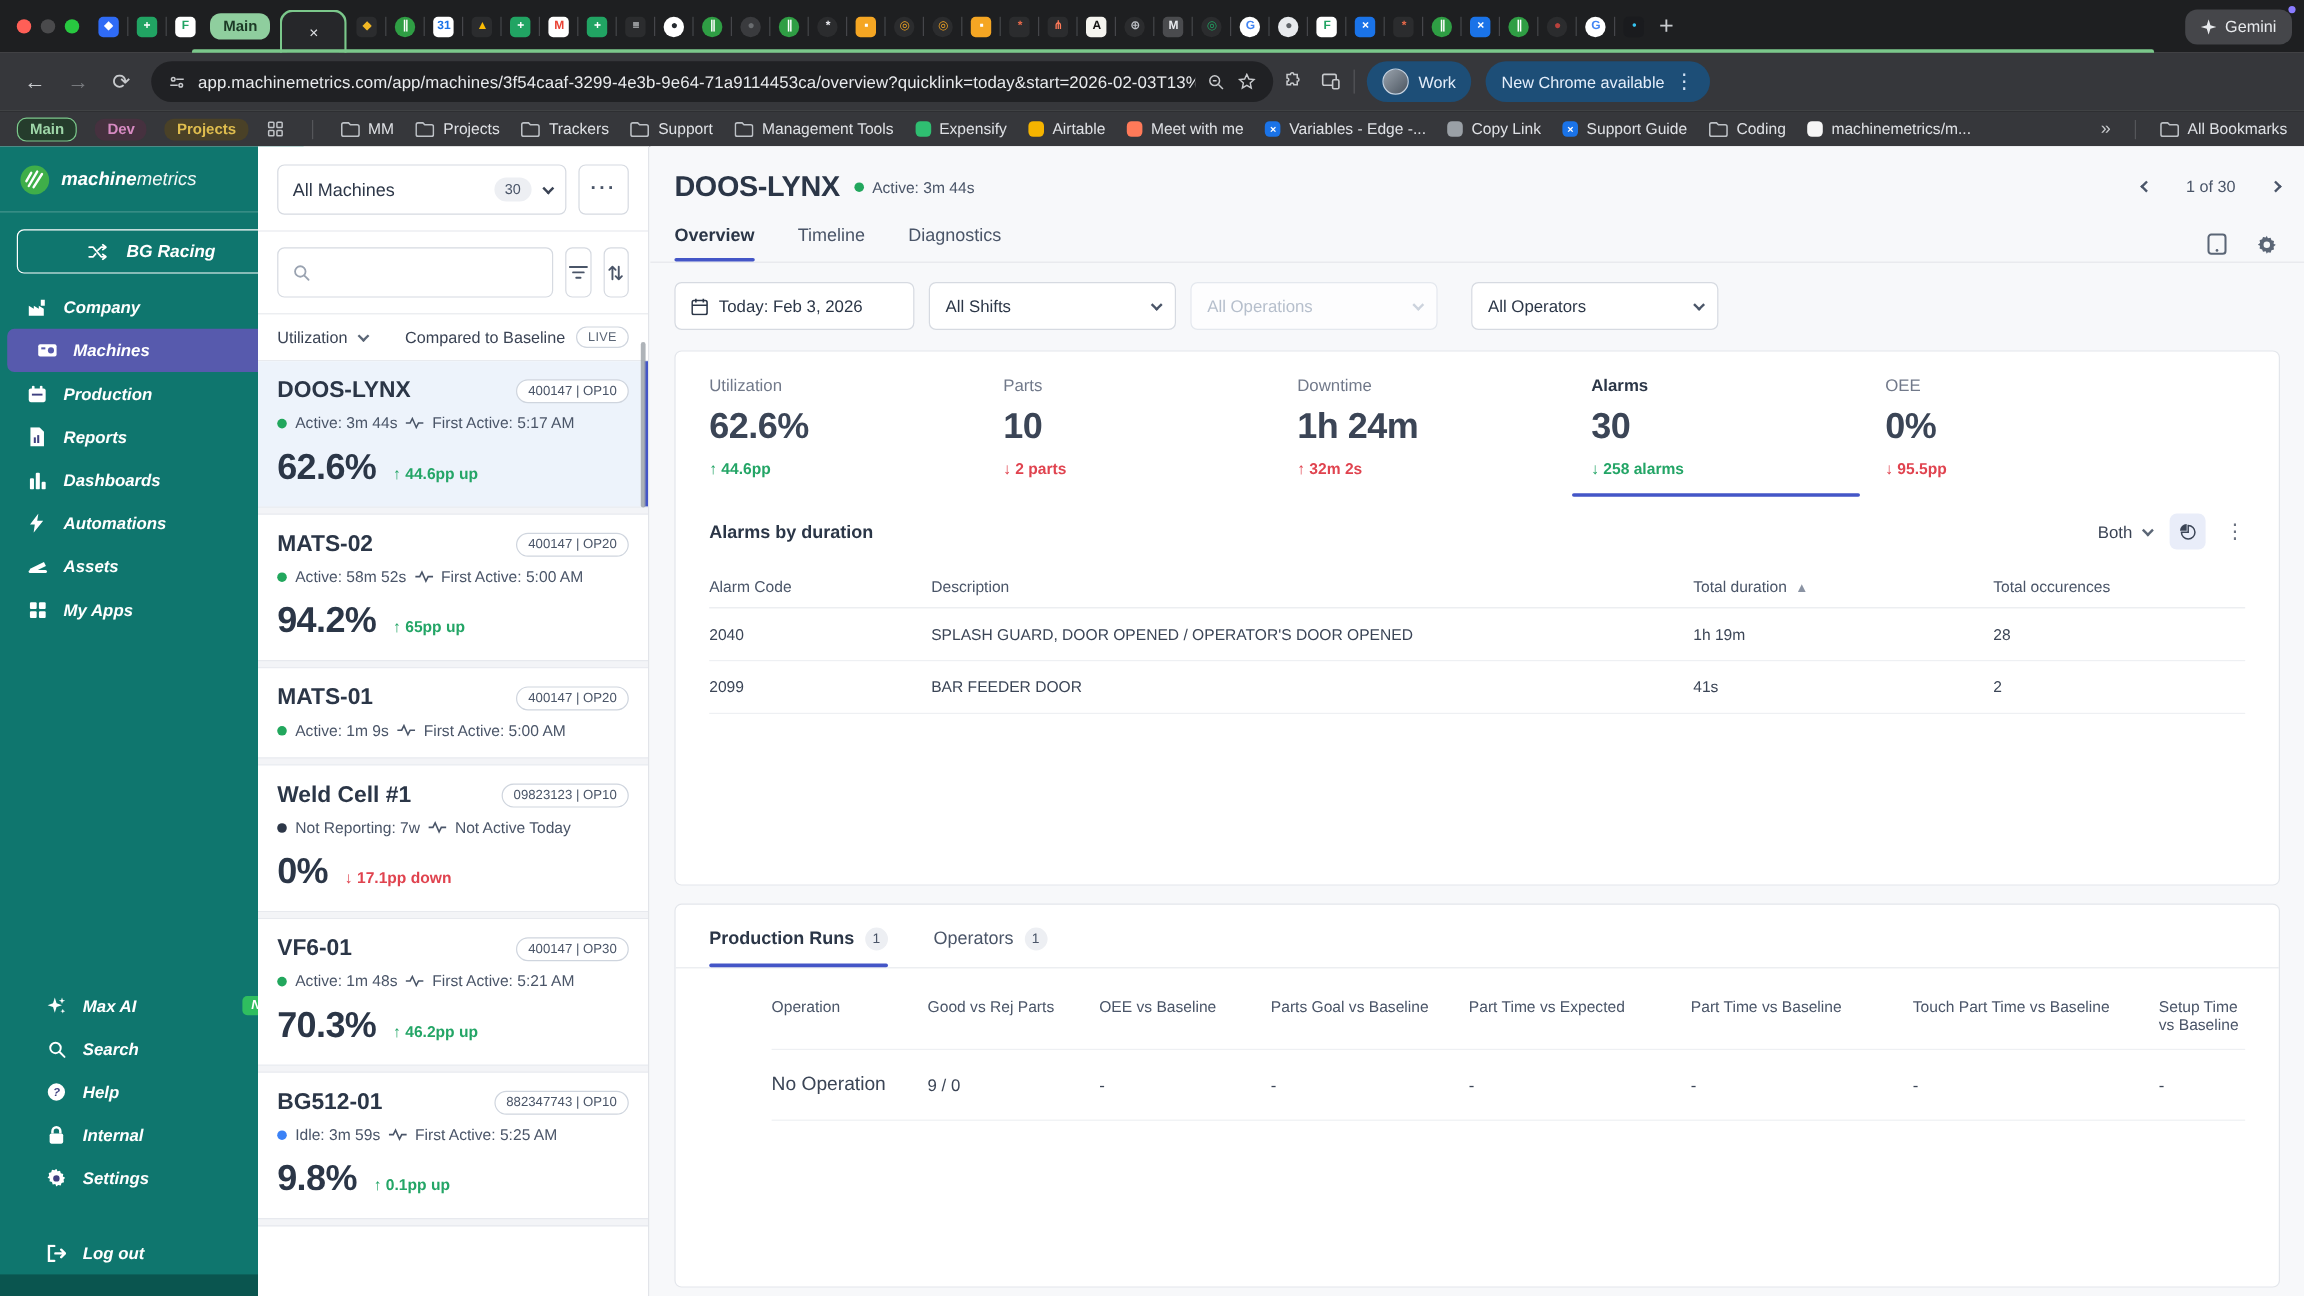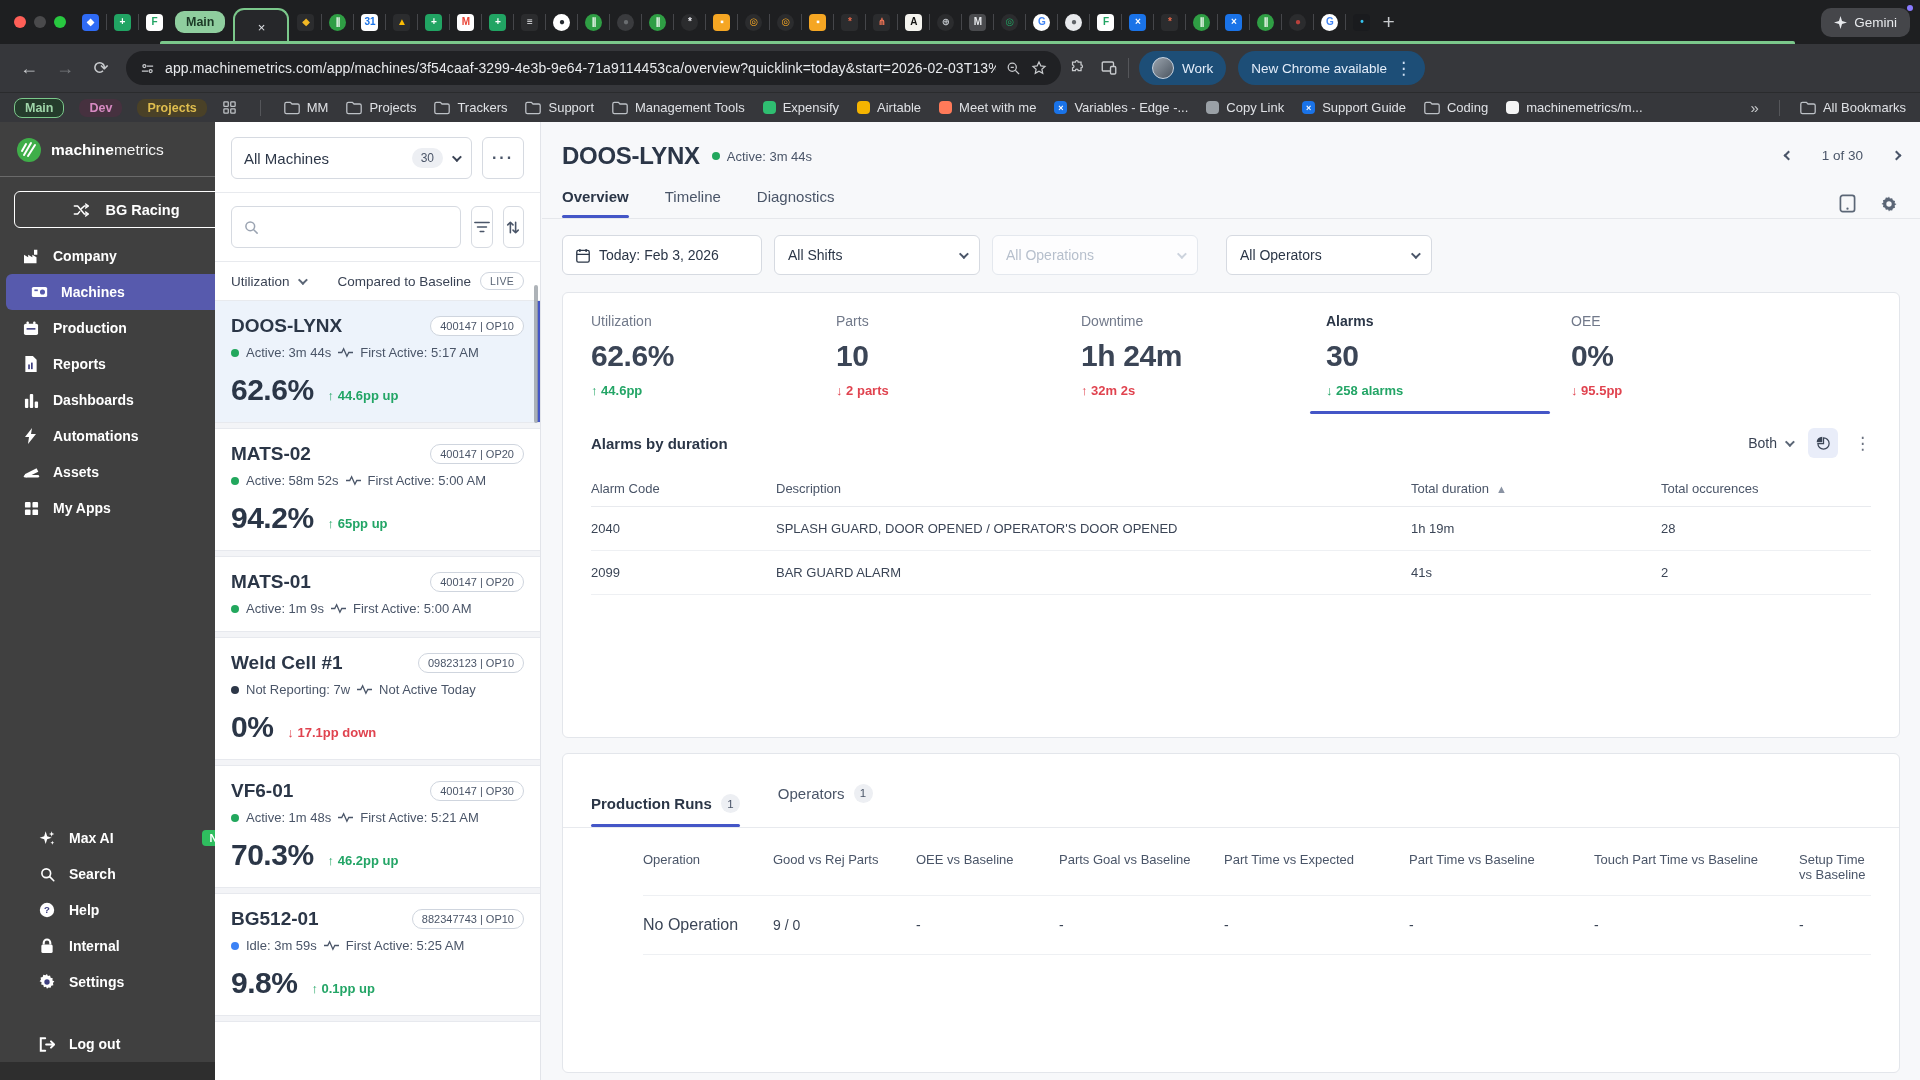--- a/index.html
+++ b/index.html
@@ -46,21 +46,21 @@
   .bm-pill.yellow { background:#4a4127; color:#dfbd4e; }
   .bm { display:flex; align-items:center; gap:7px; white-space:nowrap; }
   .bm-dot { width:13px; height:13px; border-radius:4px; display:flex; align-items:center; justify-content:center; font-size:9px; font-weight:bold; }
   .bm-right { margin-left:auto; display:flex; align-items:center; gap:12px; }
   .bm-chevrons { font-size:15px; color:#c8cacd; }
 
   
   .app { position:absolute; top:122px; left:0; right:0; bottom:0; }
 
   
-  .sidebar { position:absolute; left:0; top:0; width:253px; height:958px; background:#404040; color:#fff; }
+  .sidebar { position:absolute; left:0; top:0; width:253px; height:958px; background:#0f766e; color:#fff;font-style:italic; }
   .brand { display:flex; align-items:center; gap:9px; padding:15px 16px 13px; border-bottom:1px solid rgba(255,255,255,.22); }
   .brand-txt { font-size:15.5px; color:#fff; }
   .brand-txt b { font-weight:bold; } .brand-txt span { font-weight:normal; opacity:.95; }
   .org-btn { margin:14px 14px 6px; border:1.5px solid #fff; border-radius:6px; height:37px; display:flex; align-items:center;
              justify-content:center; gap:16px; font-size:14.5px; font-weight:bold; }
   .snav { margin-top:10px; }
   .snav-item { height:36px; display:flex; align-items:center; gap:13px; padding:0 14px 0 22px; font-size:14px; font-weight:bold; }
   .snav-item.active { background:#575aad; border-radius:6px; margin:0 6px; padding-left:24px; }
   .snav-ic { width:18px; display:flex; justify-content:center; }
   .snav-right { margin-left:auto; display:flex; align-items:center; gap:8px; }
@@ -141,21 +141,21 @@
   .atable { margin:14px 28px 0; }
   .a-hrow { display:grid; grid-template-columns:185px 1fr 250px 210px; font-size:13px; color:#4a5568;
             padding:9px 0 10px; border-bottom:1px solid #e8eaee; }
   .a-row { display:grid; grid-template-columns:185px 1fr 250px 210px; font-size:13px; color:#3b4556;
            padding:14px 0; border-bottom:1px solid #eef0f3; }
   .sort-caret { color:#8a93a3; font-size:11px; margin-left:7px; }
 
   .prod-card { height:320px; margin-top:15px; }
   .p-tabs { display:flex; gap:38px; padding:19px 28px 0; border-bottom:1px solid #e8eaee; }
   .p-tab { display:flex; align-items:center; gap:9px; font-size:15px; color:#4a5568; padding-bottom:14px; position:relative; }
-  .p-tab.active { color:#2b3647; font-weight:bold;margin-top:21px; }
+  .p-tab.active { color:#2b3647; font-weight:bold; }
   .p-tab.active::after { content:""; position:absolute; left:0; right:0; bottom:0; height:3px; background:#4456c7; border-radius:2px; }
   .tab-badge { width:19px; height:19px; border-radius:50%; background:#edeff3; color:#4a5568; font-size:11.5px;
                display:flex; align-items:center; justify-content:center; font-weight:normal; }
   .ptable { padding:0 28px 0 80px; }
   .p-hrow { display:grid; grid-template-columns:130px 143px 143px 165px 185px 185px 205px 1fr;
             font-size:13px; color:#4a5568; padding:24px 0 13px; border-bottom:1px solid #eef0f3; }
   .p-row { display:grid; grid-template-columns:130px 143px 143px 165px 185px 185px 205px 1fr; align-items:center;
            font-size:14px; color:#3b4556; padding:20px 0; border-bottom:1px solid #eef0f3; }
   .p-row .op { font-size:16px; }
 
@@ -874,21 +874,21 @@
             <span>Total occurences</span>
           </div>
           <div class="a-row">
             <span>2040</span>
             <span>SPLASH GUARD, DOOR OPENED / OPERATOR'S DOOR OPENED</span>
             <span>1h 19m</span>
             <span>28</span>
           </div>
           <div class="a-row">
             <span>2099</span>
-            <span>BAR GUARD ALARM</span>
+            <span>BAR FEEDER DOOR</span>
             <span>41s</span>
             <span>2</span>
           </div>
         </div>
       </div>
 
       <div class="bigcard prod-card">
         <div class="p-tabs">
           <span class="p-tab active">
             <span>Production Runs</span>

